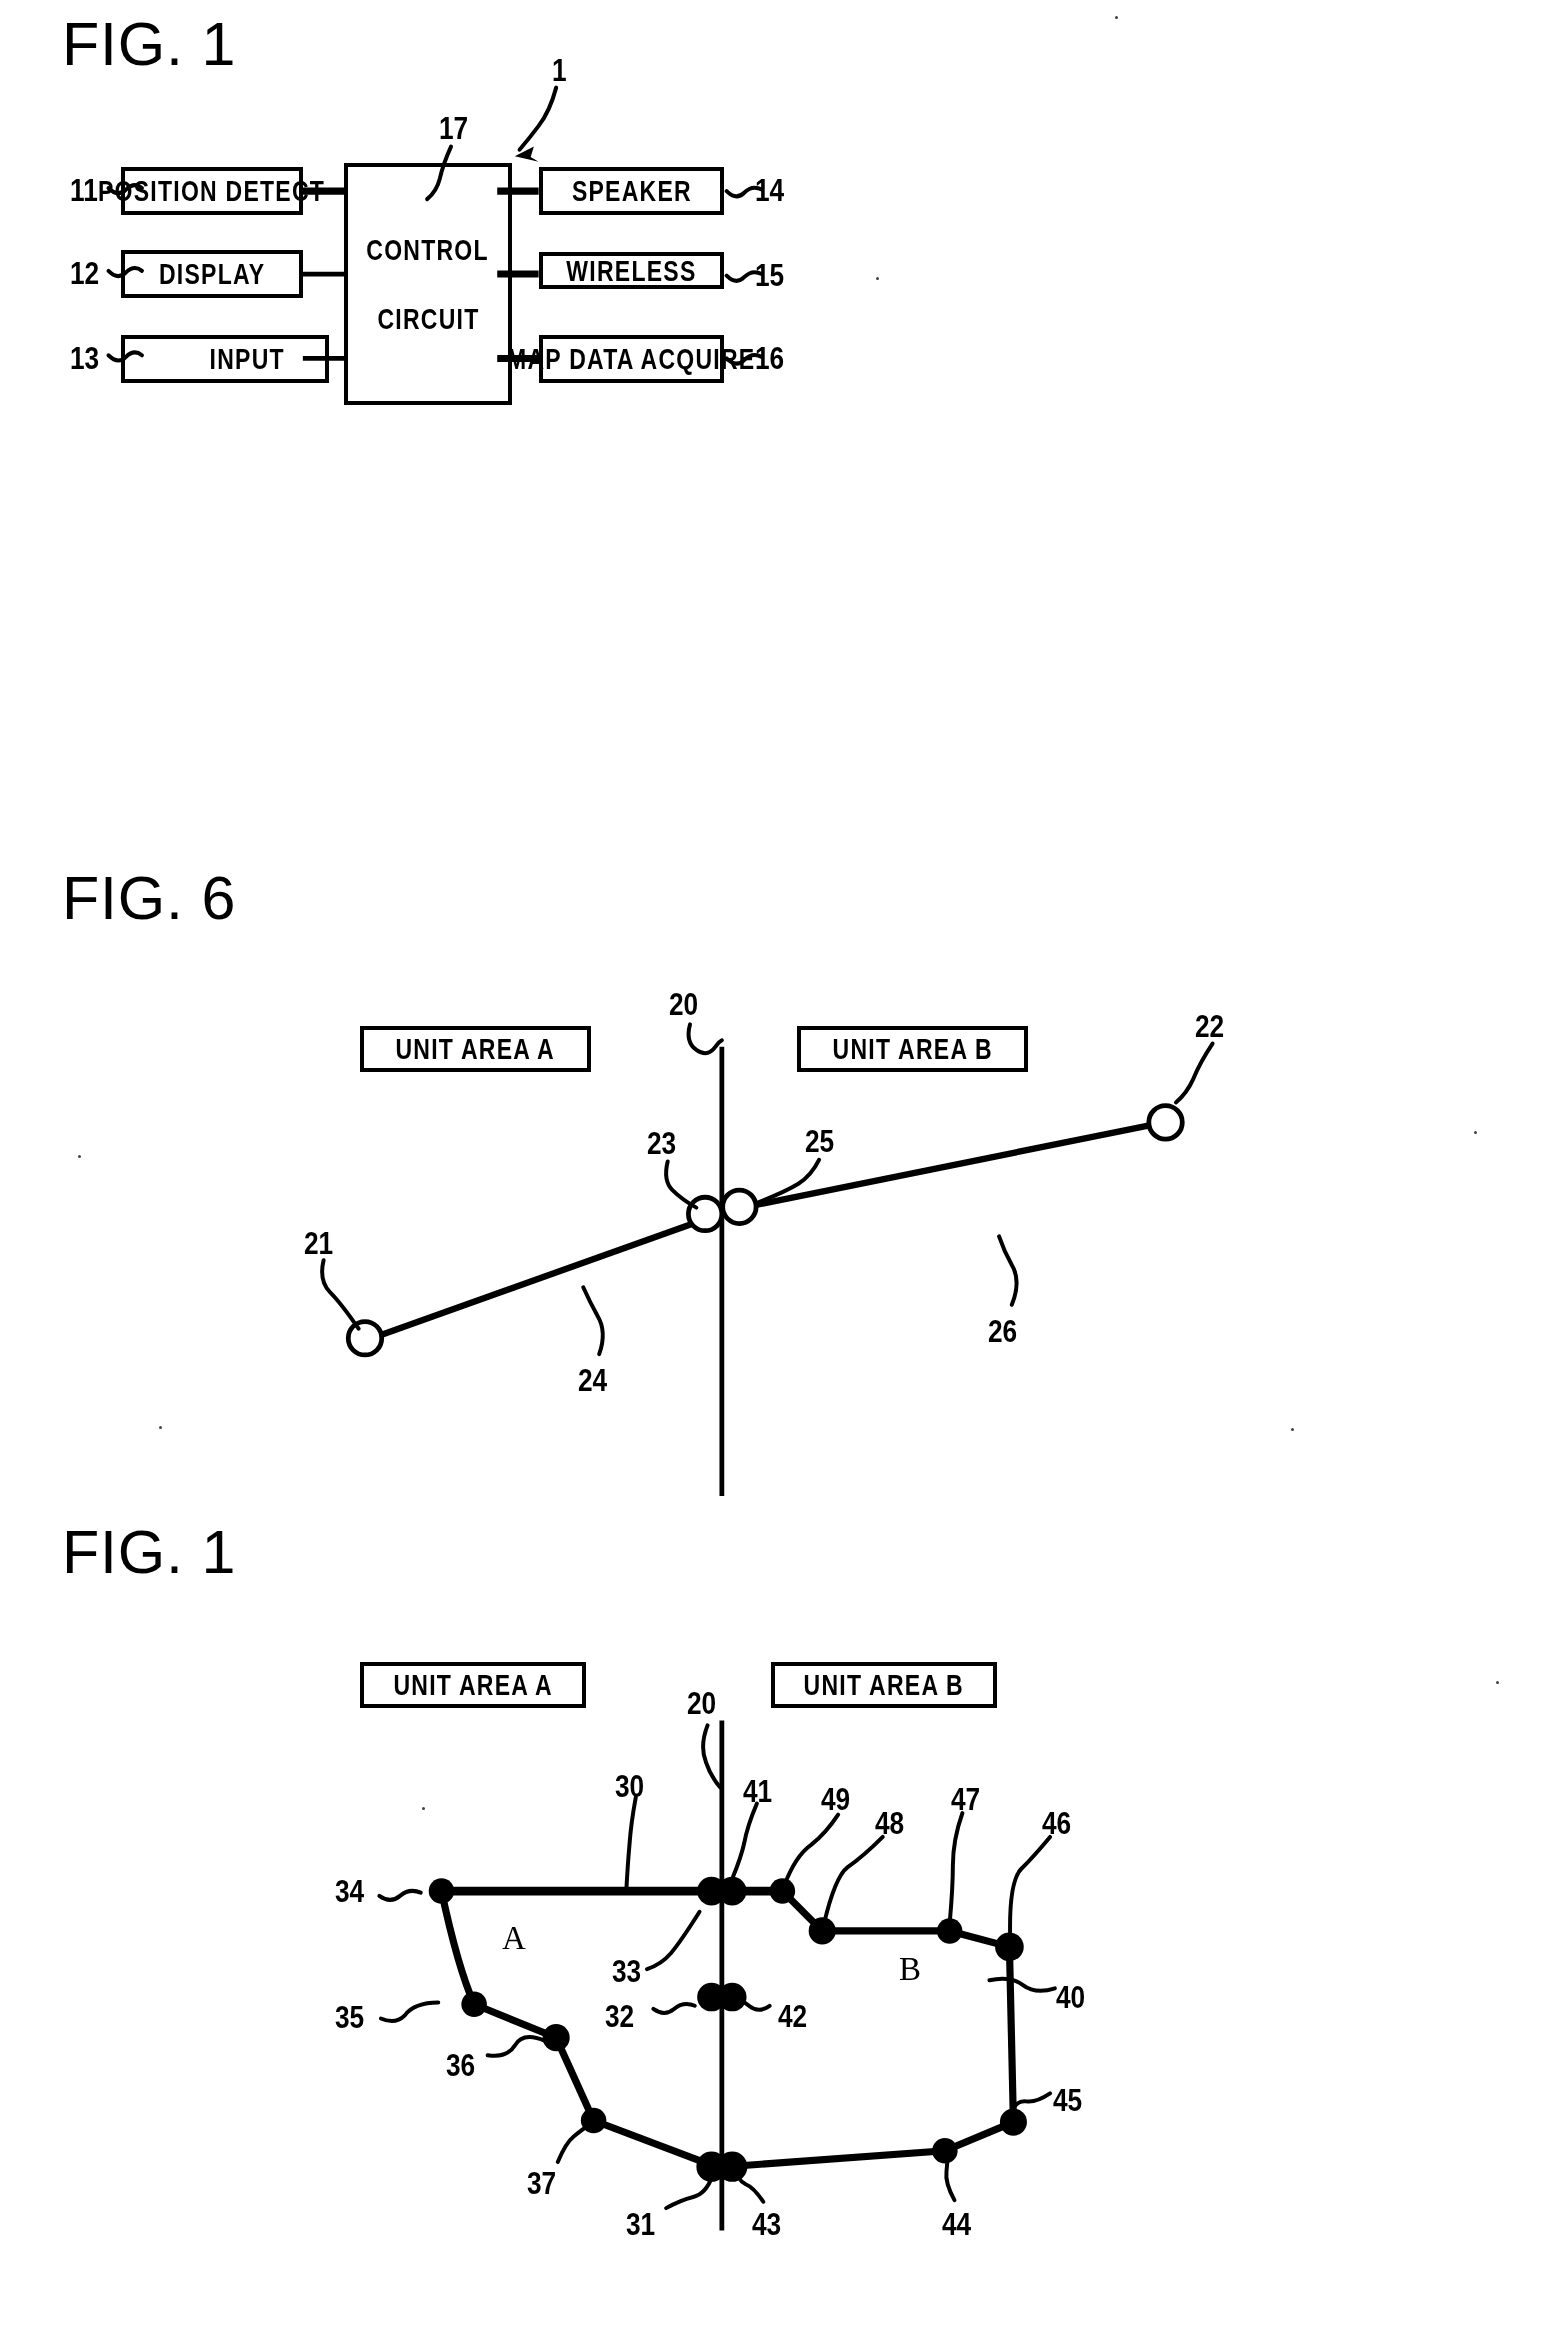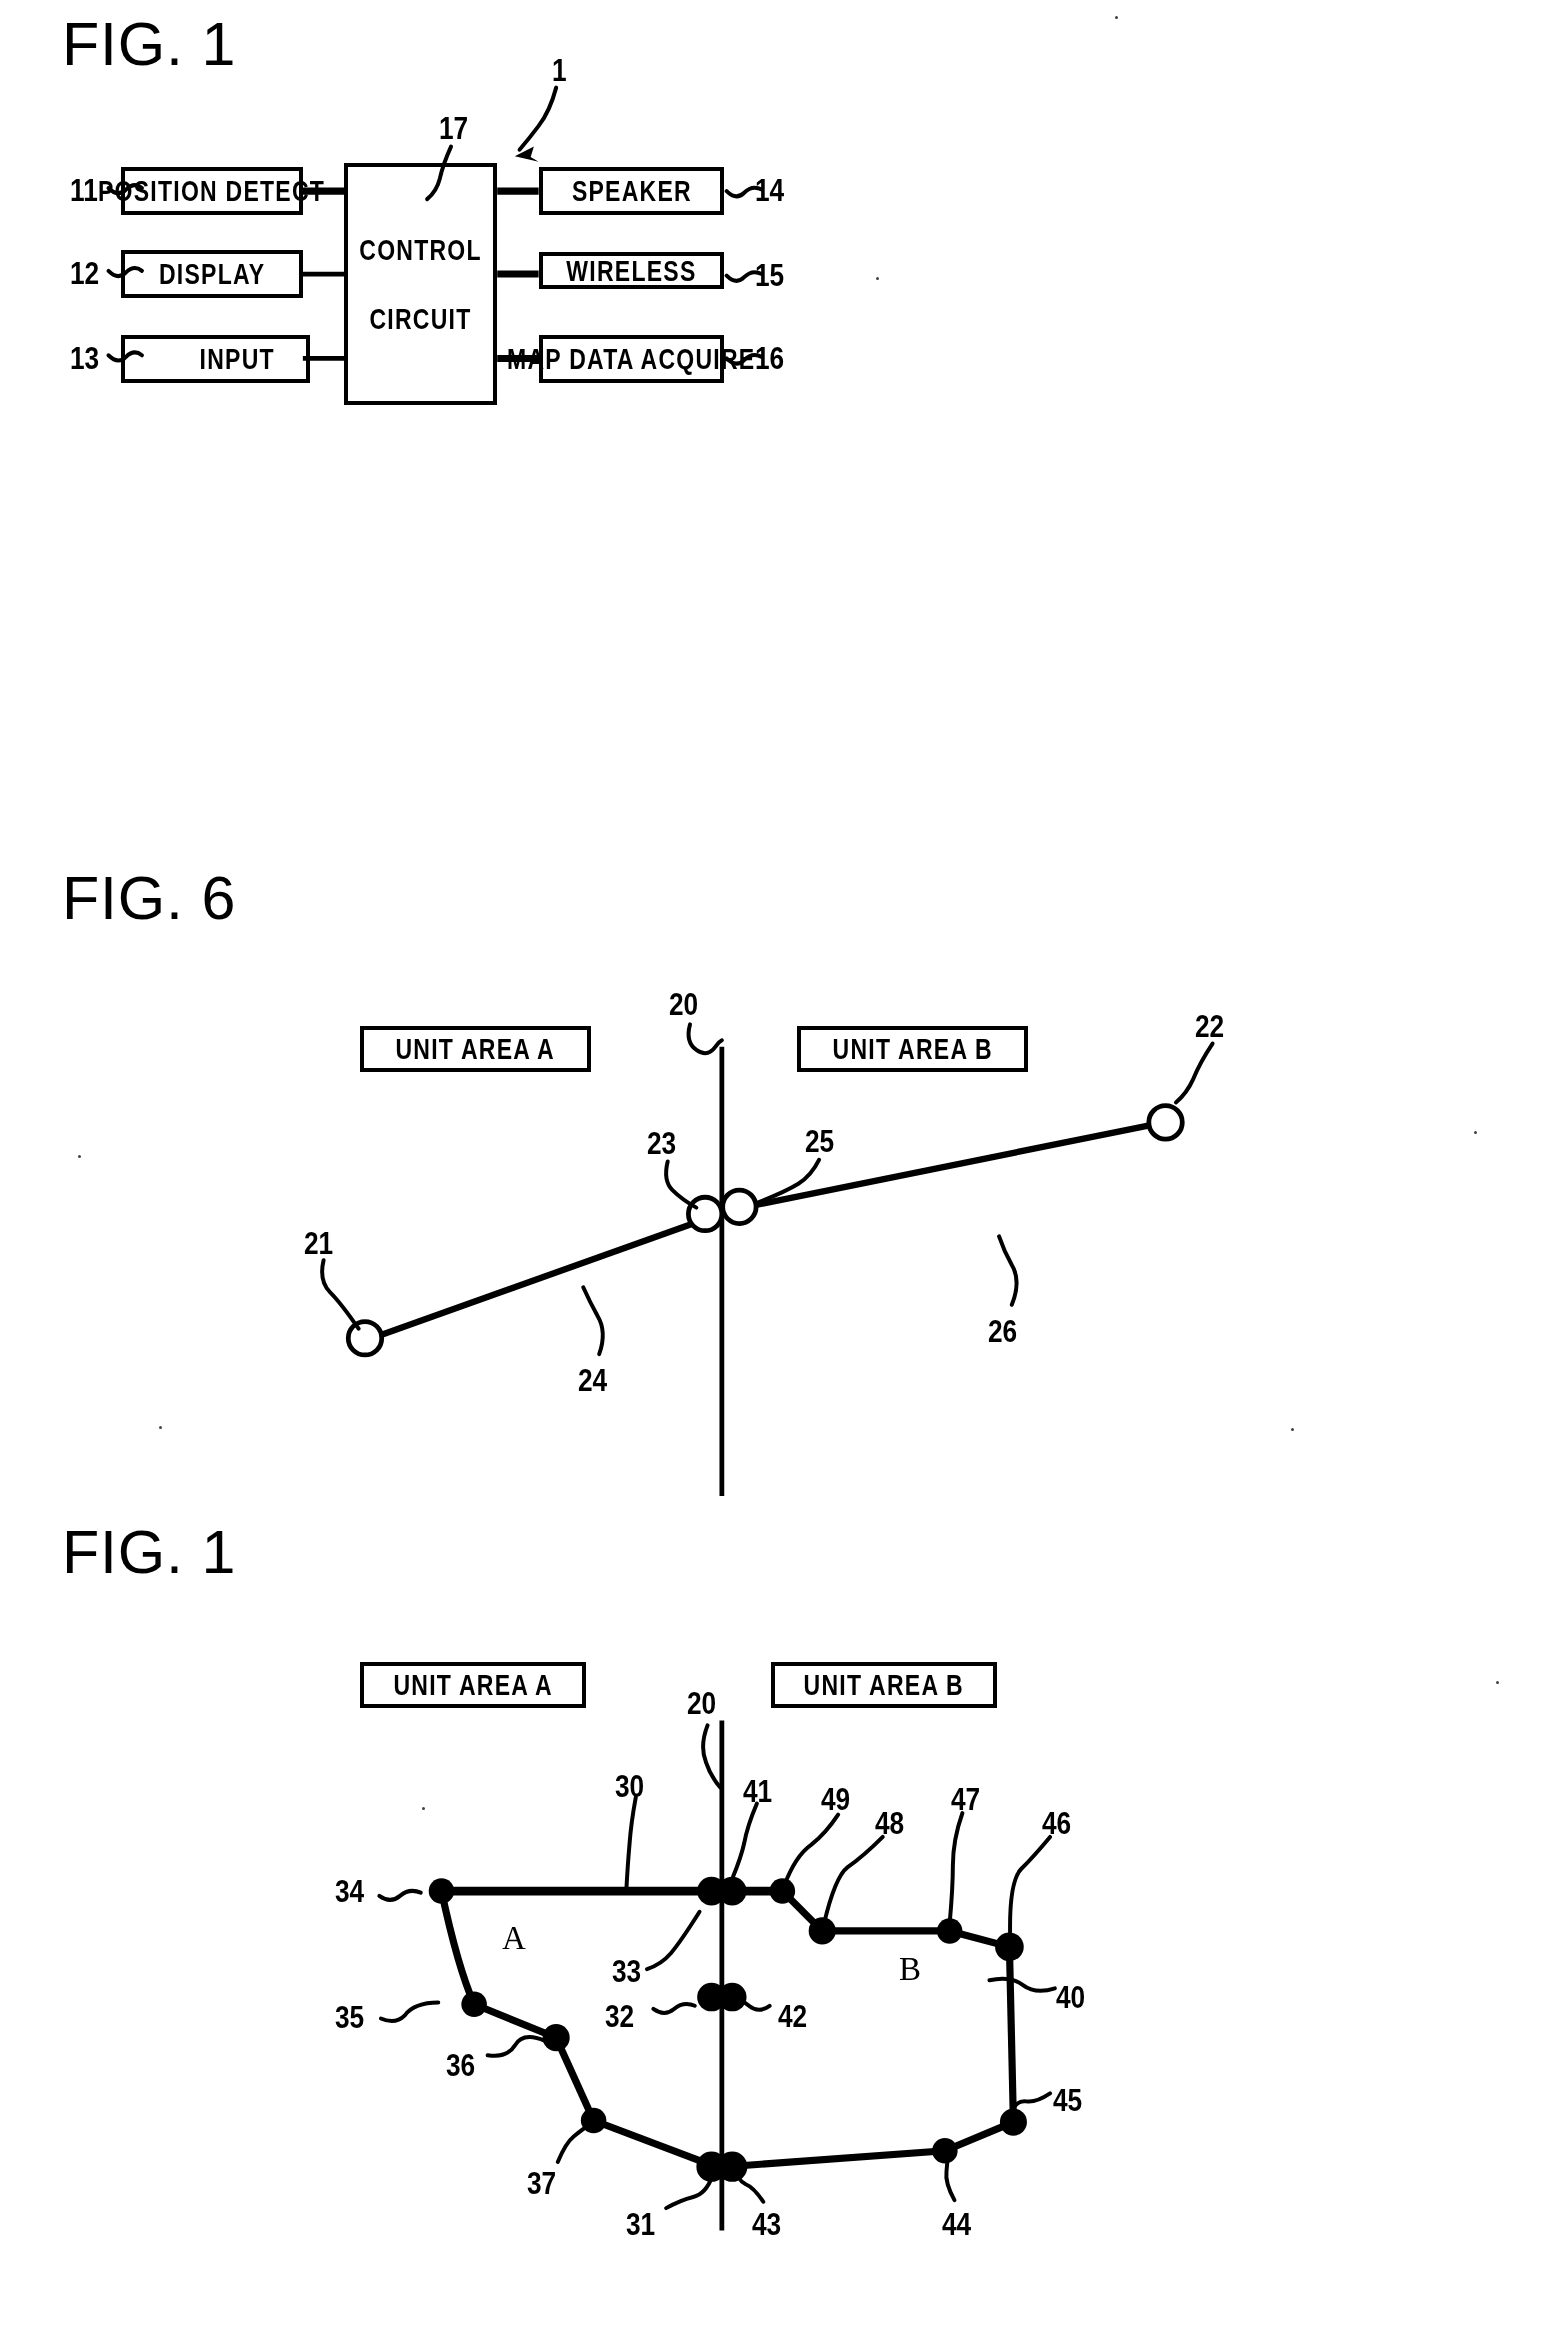--- a/index.html
+++ b/index.html
@@ -67,26 +67,26 @@
 <div class="blk" style="left:121px;top:167px;width:182px;height:48px;">
   <span class="stencil">POSITION DETECT</span>
 </div>
 <div class="refnum" style="left:70px;top:174px;">11</div>
 
 <div class="blk" style="left:121px;top:250px;width:182px;height:48px;">
   <span class="stencil">DISPLAY</span>
 </div>
 <div class="refnum" style="left:70px;top:257px;">12</div>
 
-<div class="blk" style="left:121px;top:335px;width:189px;height:48px;padding-left:44px;">
+<div class="blk" style="left:121px;top:335px;width:208px;height:48px;padding-left:44px;">
   <span class="stencil">INPUT</span>
 </div>
 <div class="refnum" style="left:70px;top:342px;">13</div>
 
-<div class="blk" style="left:344px;top:163px;width:153px;height:242px;flex-direction:column;gap:36px;">
+<div class="blk" style="left:344px;top:163px;width:168px;height:242px;flex-direction:column;gap:36px;">
   <span class="stencil">CONTROL</span>
   <span class="stencil">CIRCUIT</span>
 </div>
 <div class="refnum" style="left:439px;top:112px;">17</div>
 
 <div class="blk" style="left:539px;top:167px;width:185px;height:48px;">
   <span class="stencil">SPEAKER</span>
 </div>
 <div class="refnum" style="left:755px;top:174px;">14</div>
 

